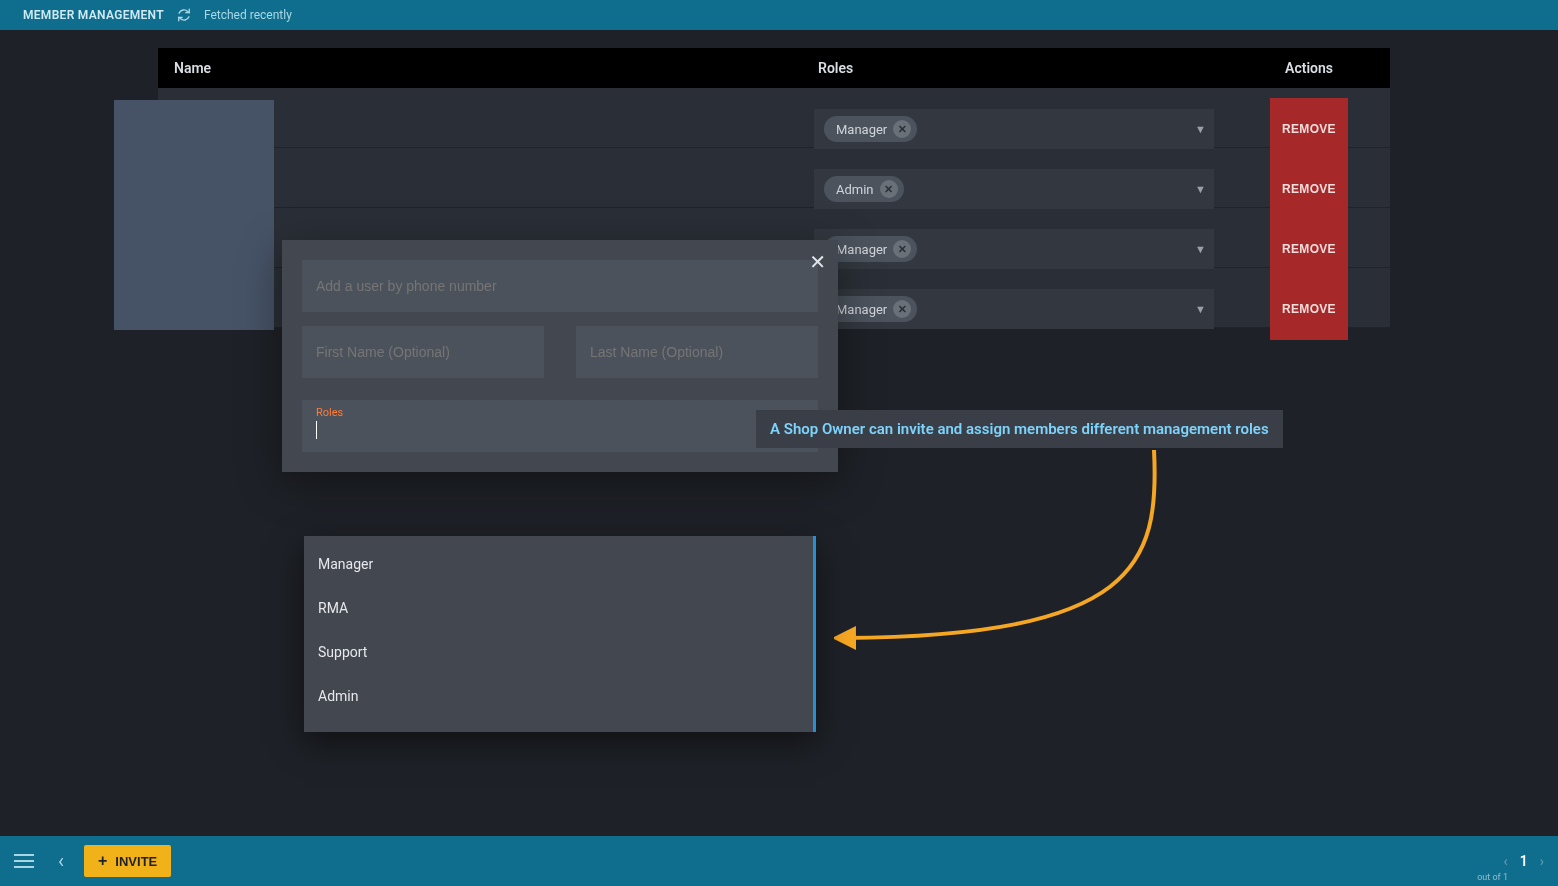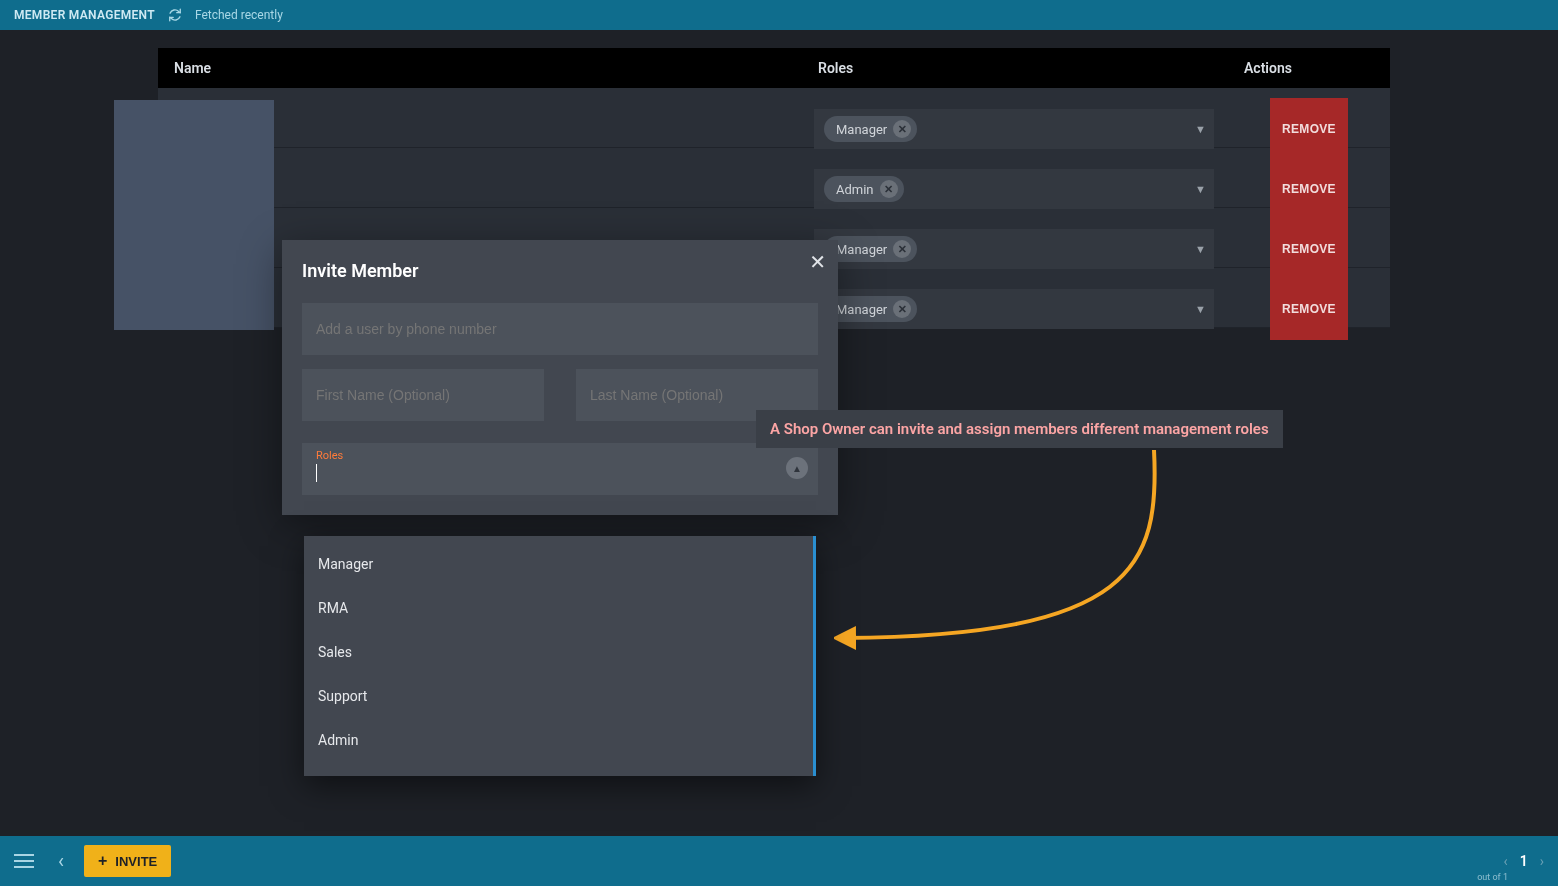--- a/index.html
+++ b/index.html
@@ -5,21 +5,21 @@
   * { box-sizing: border-box; margin: 0; padding: 0; }
   html, body { width: 100%; height: 100%; font-family: -apple-system, BlinkMacSystemFont, "Segoe UI", Roboto, Arial, sans-serif; overflow: hidden; }
   body { background: #1e2127; color: #e0e0e0; position: relative; }
 
   
   .topbar {
     background: #0f6d8d;
     height: 30px;
     display: flex;
     align-items: center;
-    padding: 0 14px;
+    padding: 0 23px;
     gap: 12px;
   }
   .topbar .title { color: #cfeaf3; font-size: 12px; font-weight: 600; letter-spacing: .3px; }
   .topbar .refresh-icon { width: 16px; height: 16px; display: inline-flex; align-items: center; justify-content: center; color: #a9d8e6; }
   .topbar .fetched { color: #a9d8e6; font-size: 12px; }
 
   
   .main {
     position: absolute;
     top: 30px; left: 0; right: 10px; bottom: 50px;
@@ -36,21 +36,21 @@
   .thead {
     display: grid;
     grid-template-columns: 1fr 430px 130px;
     padding: 12px 16px;
     color: #d9dee4;
     font-size: 14px;
     font-weight: 600;
     background: #000;
   }
   .thead .col-roles { padding-left: 4px; }
-  .thead .col-actions { }
+  .thead .col-actions { text-align: center; }
 
   .tbody { background: #2a2f37; }
   .trow {
     display: grid;
     grid-template-columns: 1fr 430px 130px;
     align-items: center;
     padding: 10px 16px;
     border-bottom: 1px solid #1f232a;
     height: 60px;
     background: #2a2f37;
@@ -175,21 +175,21 @@
     padding: 14px 14px;
     color: #e6e8eb; font-size: 14px;
     cursor: pointer;
   }
 
   
   .annot {
     position: absolute;
     left: 756px; top: 410px;
     background: #3a3f47;
-    color: #fca5a5;
+    color: #7dd3fc;
     font-weight: 600;
     font-size: 15px;
     padding: 10px 14px;
     z-index: 40;
   }
 
   
   .arrow-svg {
     position: absolute;
     left: 834px; top: 446px;
@@ -283,21 +283,20 @@
       </div>
     </div>
   </div>
 
 </div>
 
 <div class="name-redact"></div>
 
 <div class="modal">
   <span class="close">✕</span>
-  <h2>Invite Member</h2>
   <div class="field">
     <input class="fakeinput" placeholder="Add a user by phone number" style="">
   </div>
   <div class="field-row">
     <div class="field">
       <input class="fakeinput" placeholder="First Name (Optional)" style="">
     </div>
     <div class="field">
       <input class="fakeinput" placeholder="Last Name (Optional)" style="">
     </div>
@@ -305,21 +304,20 @@
   <div class="roles-field">
     <div class="label">Roles</div>
     <span class="cursor"></span>
     <span class="up-circle">▲</span>
   </div>
 </div>
 
 <div class="dropdown">
   <div class="opt">Manager</div>
   <div class="opt">RMA</div>
-  <div class="opt">Sales</div>
   <div class="opt">Support</div>
   <div class="opt">Admin</div>
 </div>
 
 <div class="annot">A Shop Owner can invite and assign members different management roles</div>
 
 <svg class="arrow-svg" viewBox="0 0 340 210">
   <defs>
     <marker id="arrhead" markerWidth="10" markerHeight="10" refX="3" refY="3" orient="auto">
       <path d="M0,0 L6,3 L0,6 Z" fill="#f5a623"></path>

